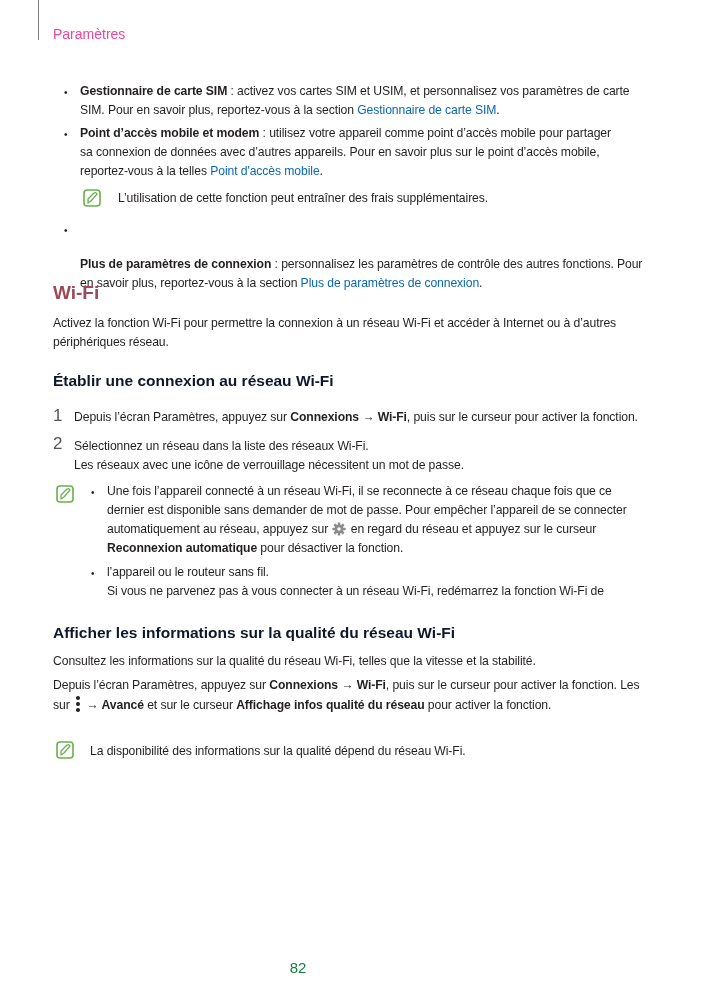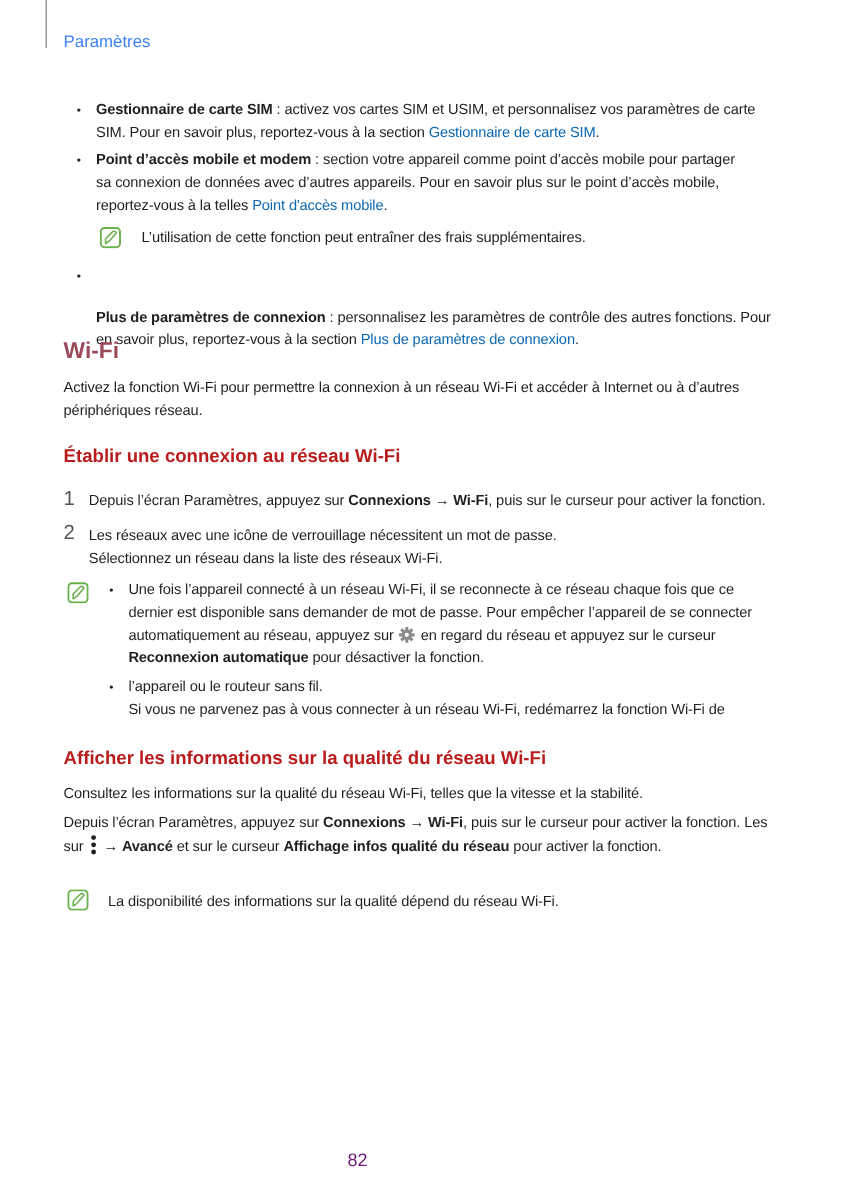--- a/index.html
+++ b/index.html
@@ -3,56 +3,56 @@
 <meta charset="utf-8">
 <style>
   html, body { margin: 0; padding: 0; background: #ffffff; }
   body {
     width: 703px; height: 994px; position: relative; overflow: hidden;
     font-family: "Liberation Sans", "DejaVu Sans", sans-serif;
     color: #231f20;
     font-size: 12.2px;
   }
   .hdr-line { position: absolute; left: 38px; top: 0; width: 1px; height: 40px; background: #7a7a7a; }
-  .hdr-title { position: absolute; left: 53px; top: 26px; font-size: 14px; color: #3b82f6; }
+  .hdr-title { position: absolute; left: 53px; top: 26px; font-size: 14px; color: #ec4899; }
 
   .abs { position: absolute; }
   .txt { line-height: 19px; letter-spacing: -0.1px; }
   b { font-weight: bold; }
   .link { color: #0b67b2; }
 
   .bullet { position: absolute; font-size: 10px; color: #231f20; }
 
   .note-icon { position: absolute; width: 18px; height: 18px; }
 
   .sec-title { position: absolute; left: 53px; top: 282px; font-size: 19px; color: #9b4a5a; font-weight: bold; }
-  .sub-title { position: absolute; left: 53px; font-size: 15.5px; font-weight: bold; color: #b91c1c; }
+  .sub-title { position: absolute; left: 53px; font-size: 15.5px; font-weight: bold; color: #0f172a; }
 
   .step-num { position: absolute; left: 53px; font-size: 17px; color: #555; line-height: 19px; }
 
   .gear { display: inline-block; vertical-align: -3px; width: 14px; height: 14px; margin: 0 1px; }
   .dots { display: inline-block; vertical-align: -4px; width: 6px; height: 18px; margin: 0 2px; }
 
-  .page-num { position: absolute; left: 0; width: 596px; top: 959px; text-align: center; font-size: 15px; color: #701a75; }
+  .page-num { position: absolute; left: 0; width: 596px; top: 959px; text-align: center; font-size: 15px; color: #15803d; }
 </style>
 </head>
 <body>
 
 <div class="hdr-line"></div>
 <div class="hdr-title">Paramètres</div>
 
 <span class="bullet" style="left:64px;top:87px;">•</span>
 <div class="abs txt" style="left:80px;top:82px;">
   <div><b>Gestionnaire de carte SIM</b><span> : activez vos cartes SIM et USIM, et personnalisez vos paramètres de carte</span></div>
   <div><span>SIM. Pour en savoir plus, reportez-vous à la section </span><span class="link">Gestionnaire de carte SIM</span><span>.</span></div>
 </div>
 
 <span class="bullet" style="left:64px;top:129px;">•</span>
 <div class="abs txt" style="left:80px;top:124px;">
-  <div><b>Point d’accès mobile et modem</b><span> : section votre appareil comme point d’accès mobile pour partager</span></div>
+  <div><b>Point d’accès mobile et modem</b><span> : utilisez votre appareil comme point d’accès mobile pour partager</span></div>
   <div>sa connexion de données avec d’autres appareils. Pour en savoir plus sur le point d’accès mobile,</div>
   <div><span>reportez-vous à la telles </span><span class="link">Point d'accès mobile</span><span>.</span></div>
 </div>
 
 <svg class="note-icon" style="left:83px;top:189px;" viewBox="0 0 18 18">
   <rect x="1" y="1" width="16" height="16" rx="3" fill="none" stroke="#6ab04c" stroke-width="1.6"></rect>
   <path d="M5 14 L5 10 L11 4 Q13 3 14 5 L8 12 Z M5 14 L8 12 M7 8 L10 5" fill="none" stroke="#6ab04c" stroke-width="1.3" stroke-linejoin="round"></path>
 </svg>
 <div class="abs txt" style="left:118px;top:189px;">L’utilisation de cette fonction peut entraîner des frais supplémentaires.</div>
 
@@ -70,22 +70,22 @@
 
 <div class="sub-title" style="top:372px;">Établir une connexion au réseau Wi-Fi</div>
 
 <div class="step-num" style="top:406px;">1</div>
 <div class="abs txt" style="left:74px;top:408px;">
   <span>Depuis l’écran Paramètres, appuyez sur </span><b>Connexions</b><span> → </span><b>Wi-Fi</b><span>, puis sur le curseur pour activer la fonction.</span>
 </div>
 
 <div class="step-num" style="top:434px;">2</div>
 <div class="abs txt" style="left:74px;top:437px;">
+  <div>Sélectionnez un réseau dans la liste des réseaux Wi-Fi.</div>
   <div>Les réseaux avec une icône de verrouillage nécessitent un mot de passe.</div>
-  <div>Sélectionnez un réseau dans la liste des réseaux Wi-Fi.</div>
 </div>
 
 <svg class="note-icon" style="left:56px;top:485px;" viewBox="0 0 18 18">
   <rect x="1" y="1" width="16" height="16" rx="3" fill="none" stroke="#6ab04c" stroke-width="1.6"></rect>
   <path d="M5 14 L5 10 L11 4 Q13 3 14 5 L8 12 Z M5 14 L8 12 M7 8 L10 5" fill="none" stroke="#6ab04c" stroke-width="1.3" stroke-linejoin="round"></path>
 </svg>
 
 <span class="bullet" style="left:91px;top:487px;">•</span>
 <div class="abs txt" style="left:107px;top:482px;">
   <div>Une fois l’appareil connecté à un réseau Wi-Fi, il se reconnecte à ce réseau chaque fois que ce</div>

